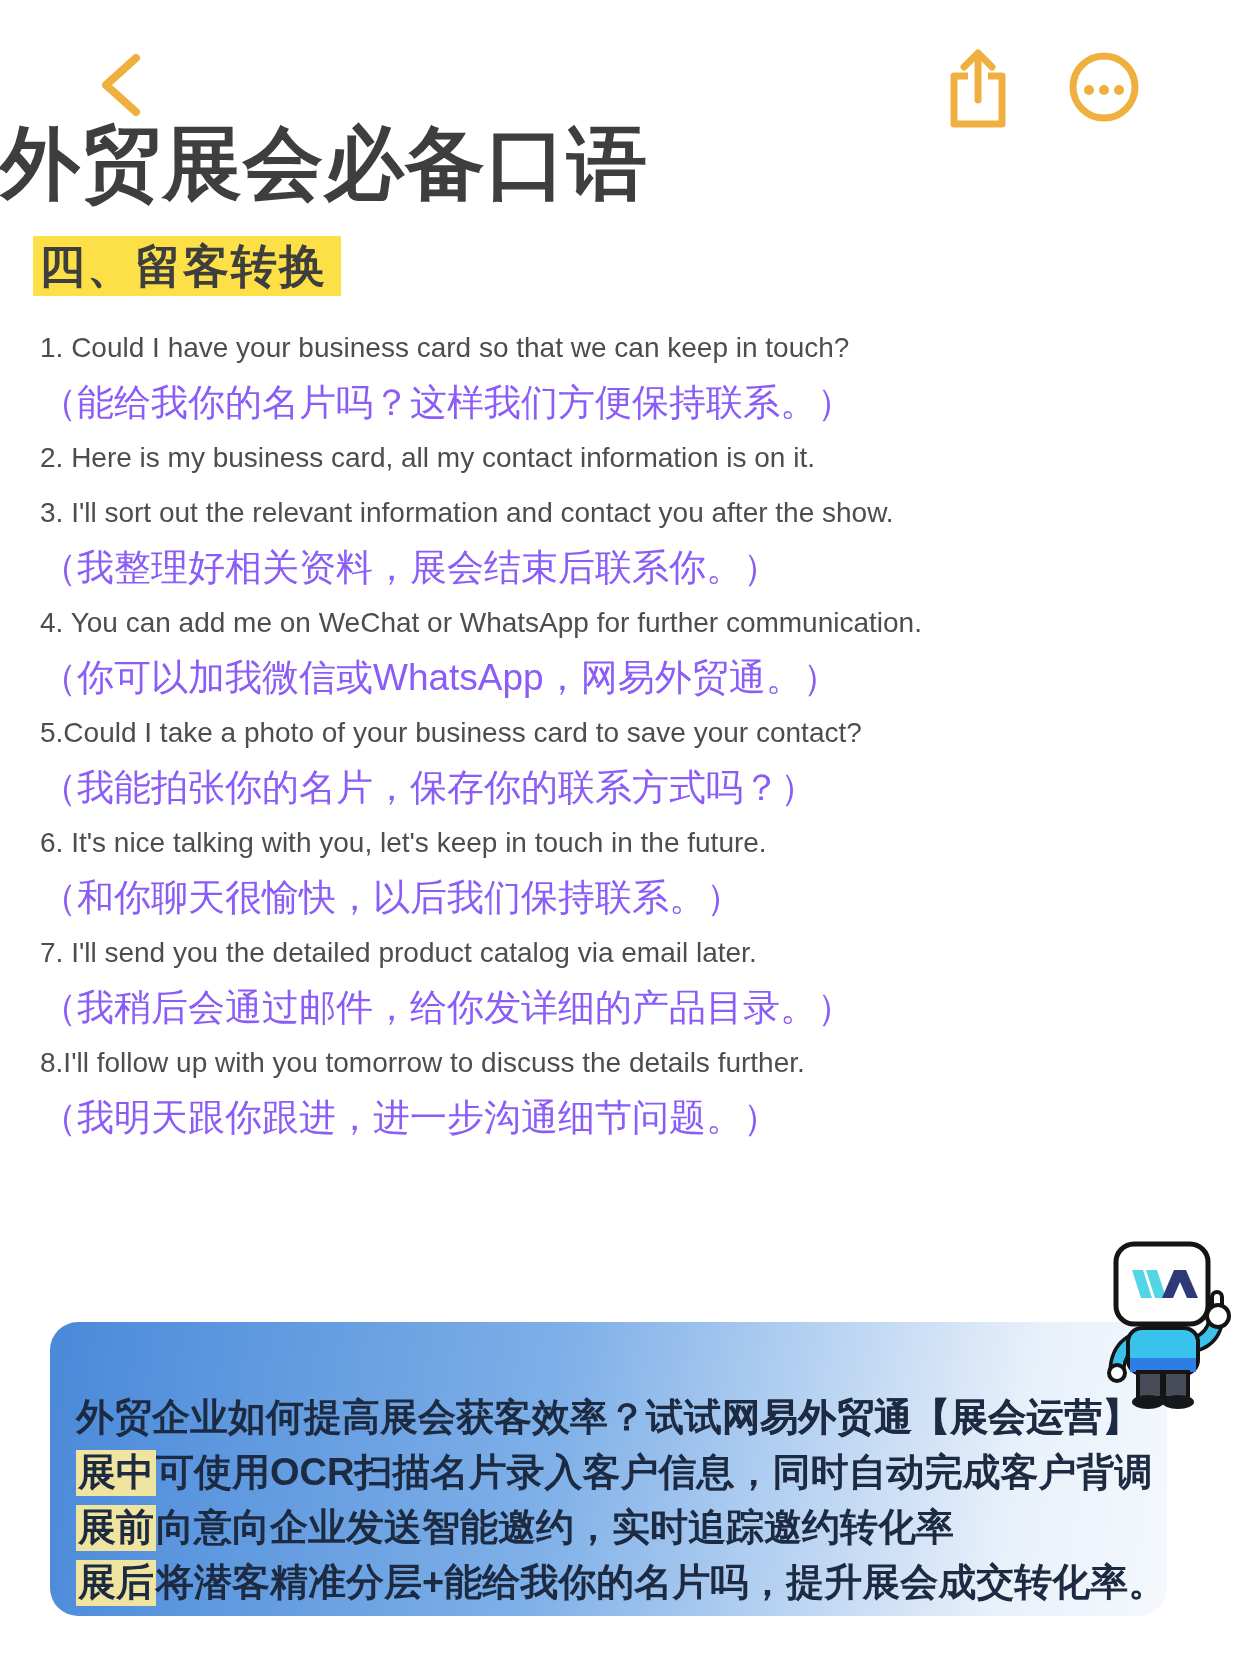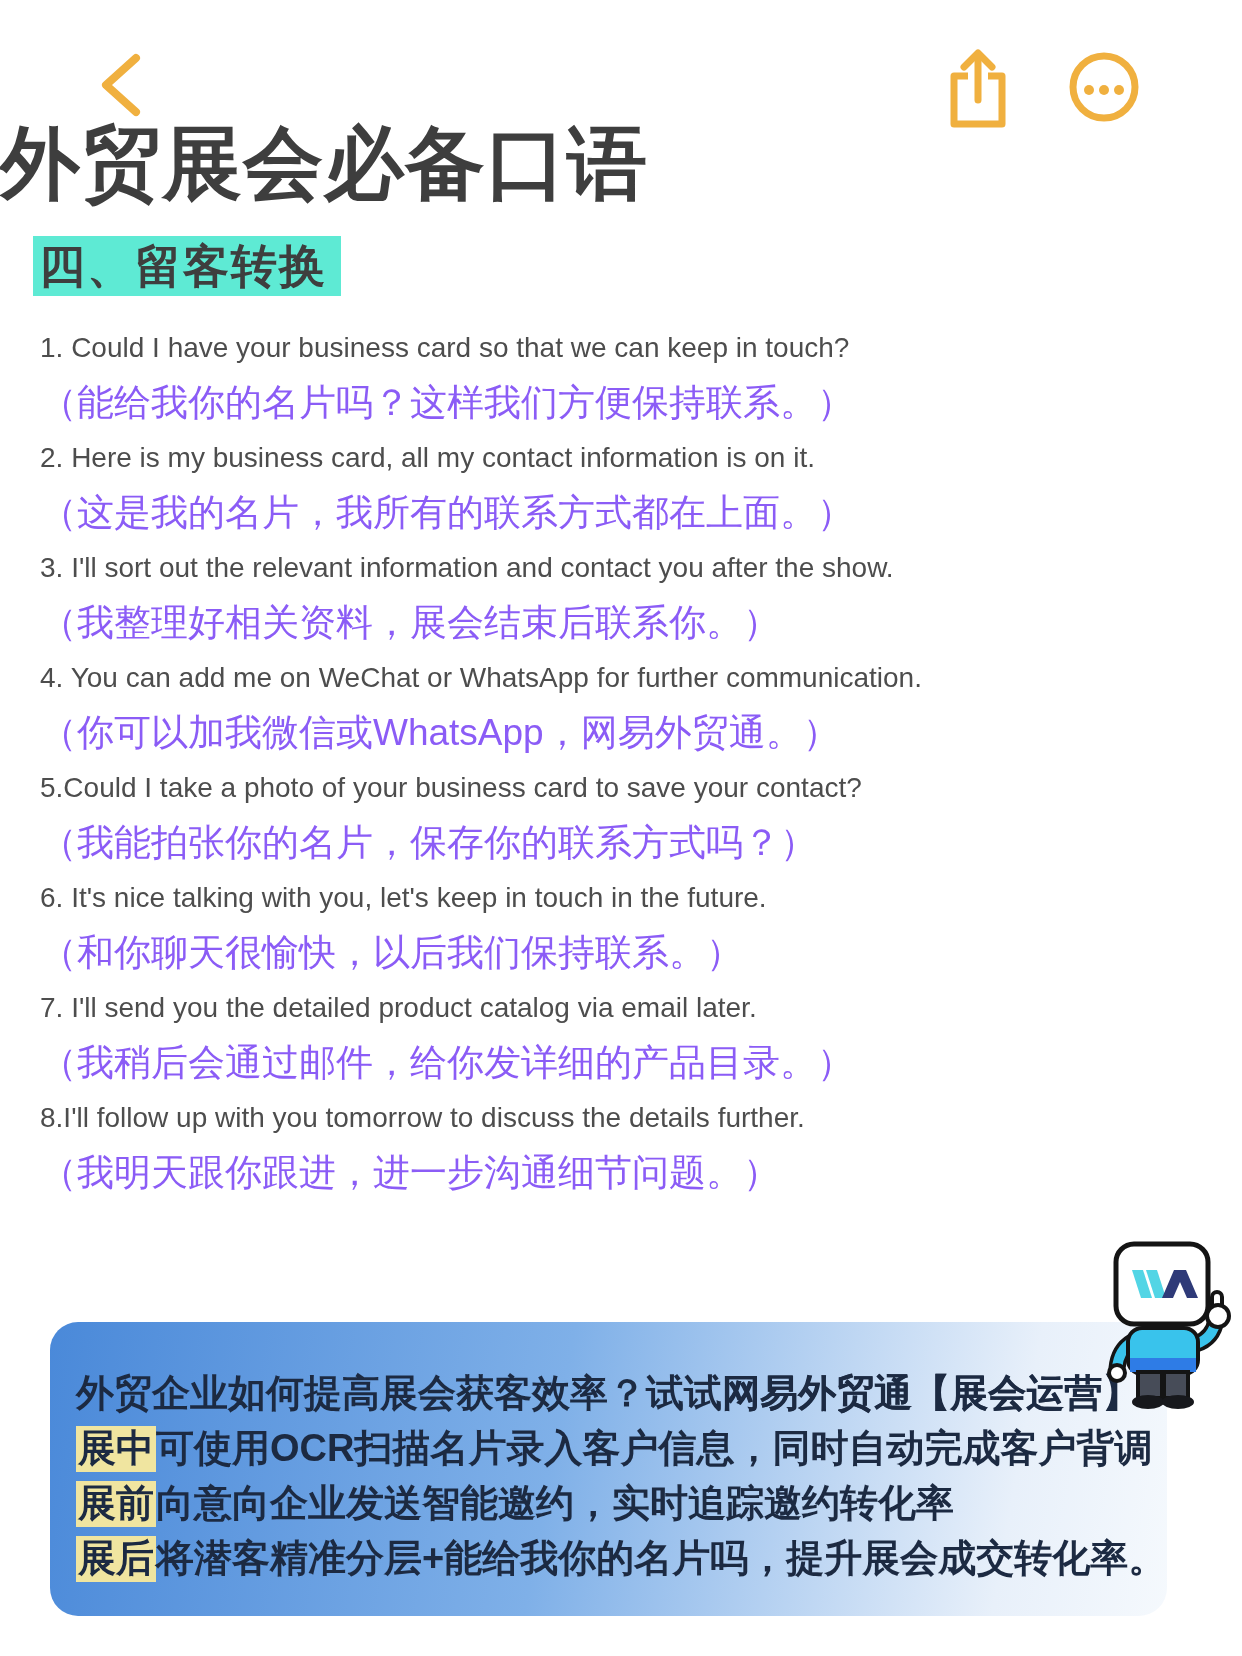--- a/index.html
+++ b/index.html
@@ -16,40 +16,40 @@
 
   
   .page-title{
     padding-top:122px;
     font-size:80px;font-weight:900;color:#3e3e3e;letter-spacing:1px;
     line-height:1.05;
   }
   
   .section-wrap{margin:30px 0 0 33px;}
   .section-heading{
-    display:inline-block;background:#5eead4;color:#3e3e3e;
+    display:inline-block;background:#fde047;color:#3e3e3e;
     font-size:46px;font-weight:800;line-height:60px;
     padding:0 14px 0 6px;letter-spacing:2px;
   }
   
   .phrase-list{margin:24px 38px 0 40px;color:#4e4e4e;}
   .phrase-en{
     font-size:28px;line-height:55px;white-space:nowrap;
     color:#4d4d4d;
   }
   .phrase-zh{
     font-size:37px;line-height:55px;white-space:nowrap;
     color:#8b5cf6;
   }
   
   .promo-box{
     position:absolute;left:50px;top:1322px;width:1117px;height:294px;
     box-sizing:border-box;border-radius:28px;
     background:linear-gradient(100deg,#4a89d9 0%,#7fb0e8 45%,#e8f0fa 85%,#f5f9fd 100%);
-    padding:44px 18px 0 26px;
+    padding:68px 18px 0 26px;
   }
   .promo-line{
     font-size:38px;line-height:55px;font-weight:700;color:#1c2a42;
     white-space:nowrap;
   }
   .promo-bold{font-weight:900;text-shadow:0.6px 0 0 #1c2a42;}
   .promo-tag{
     background:#f0e5a0;padding:1px 2px 3px 2px;font-weight:800;
   }
   
@@ -87,21 +87,20 @@
   <span class="section-heading">四、留客转换</span>
 </div>
 
 <div class="phrase-list">
   <div>
     <div class="phrase-en">1. Could I have your business card so that we can keep in touch?</div>
     <div class="phrase-zh">（能给我你的名片吗？这样我们方便保持联系。）</div>
   </div>
   <div>
     <div class="phrase-en">2. Here is my business card, all my contact information is on it.</div>
-    <div class="phrase-zh">（这是我的名片，我所有的联系方式都在上面。）</div>
   </div>
   <div>
     <div class="phrase-en">3. I'll sort out the relevant information and contact you after the show.</div>
     <div class="phrase-zh">（我整理好相关资料，展会结束后联系你。）</div>
   </div>
   <div>
     <div class="phrase-en">4. You can add me on WeChat or WhatsApp for further communication.</div>
     <div class="phrase-zh">（你可以加我微信或WhatsApp，网易外贸通。）</div>
   </div>
   <div>

